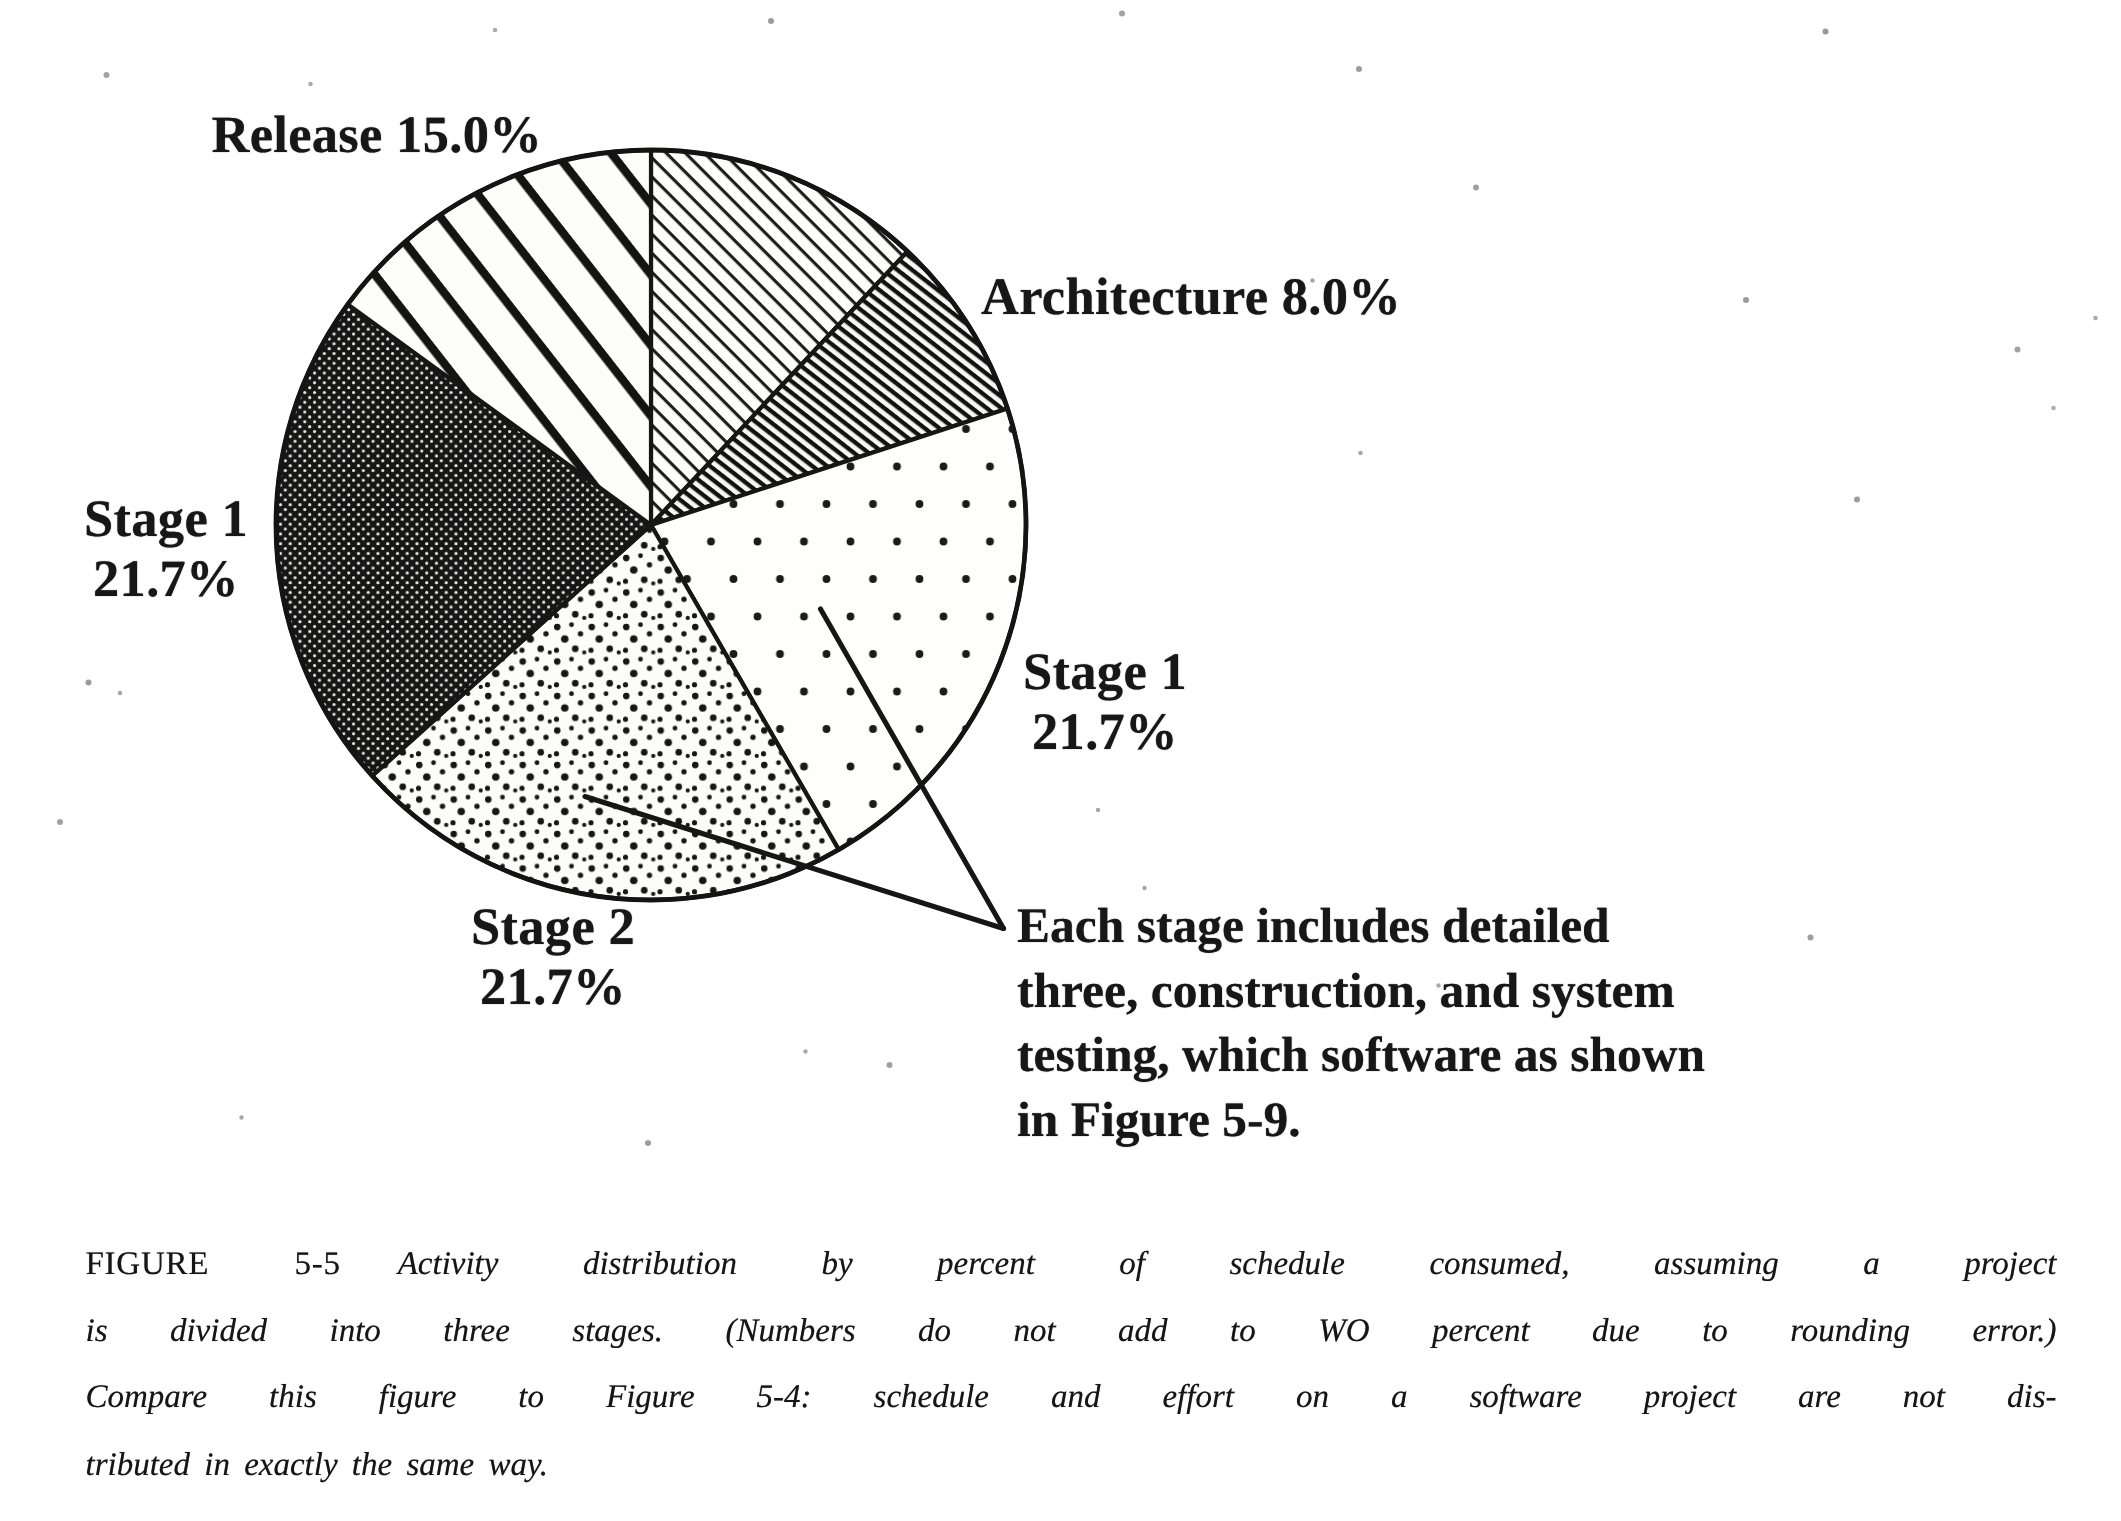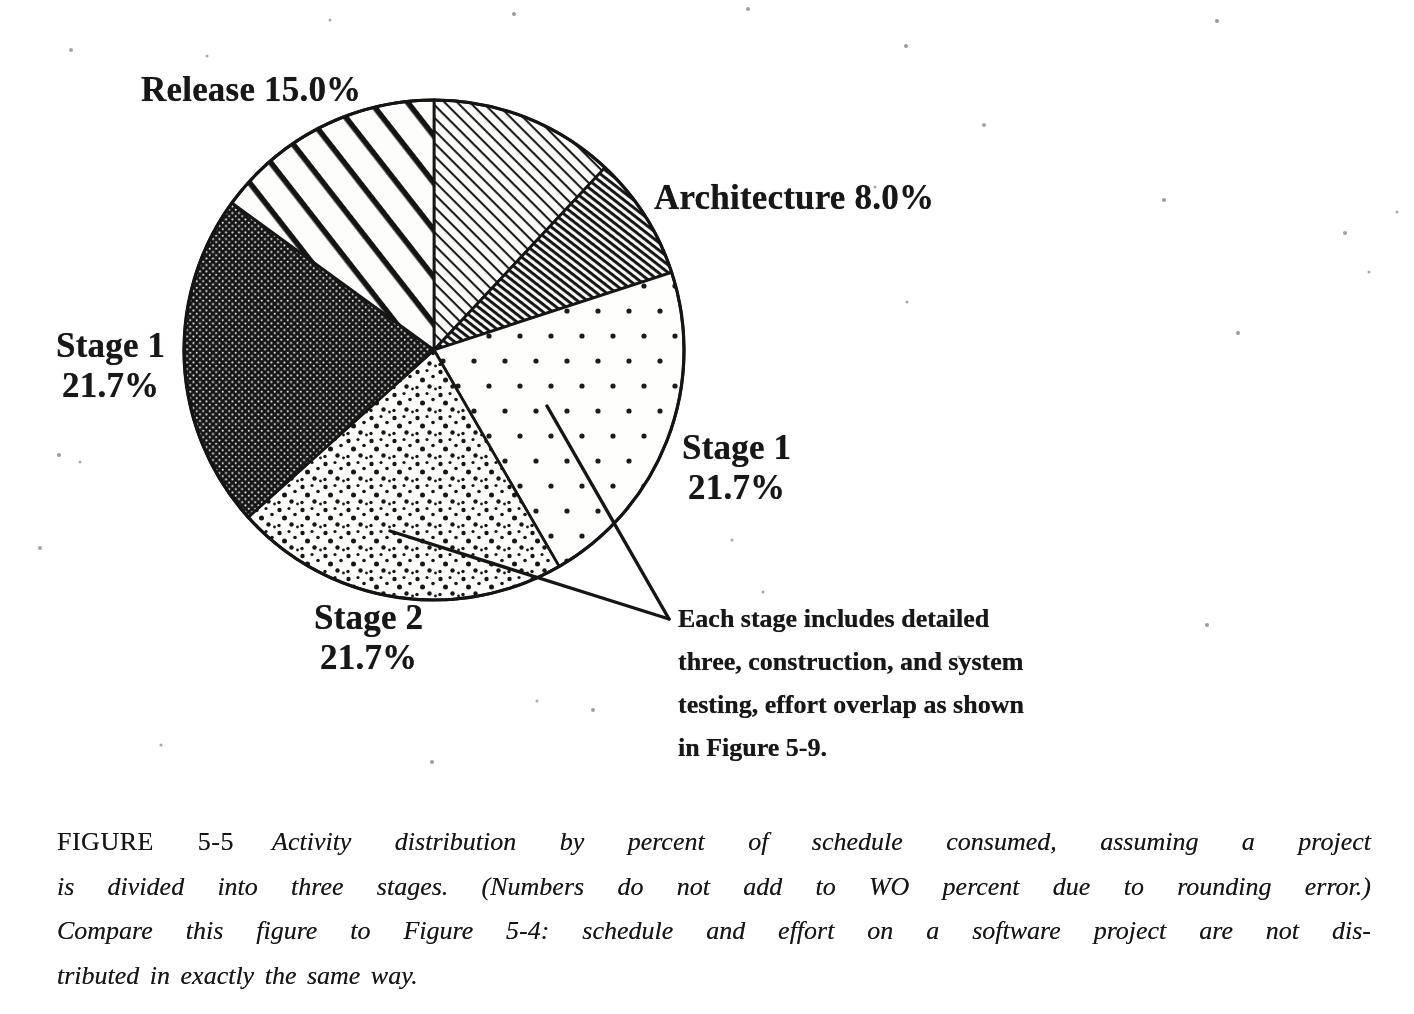--- a/index.html
+++ b/index.html
@@ -32,32 +32,32 @@
   #label-stage3       { left: 56px;  top: 326px; }
   #label-stage1       { left: 682px; top: 428px; }
   #label-stage2       { left: 314px; top: 598px; }
 
   #annotation {
     position: absolute;
     z-index: 2;
     left: 678px; top: 597px;
     width: 580px;
     font-weight: 700;
-    font-size: 26px;
+    font-size: 33px;
     line-height: 43px;
     color: #171717;
     text-shadow: 0 0 0.7px rgba(20,20,20,0.75);
   }
 
   #caption {
     position: absolute;
     z-index: 2;
     left: 57px; top: 820px;
     width: 1314px;
-    font-size: 26px;
+    font-size: 22px;
     line-height: 44.5px;
     color: #151515;
     text-shadow: 0 0 0.5px rgba(20,20,20,0.6);
   }
   .cap-line {
     font-style: italic;
     text-align: justify;
     text-align-last: justify;
     word-spacing: 4px;
   }
@@ -163,21 +163,21 @@
   </div>
 
   <div class="pie-label" id="label-stage2">
     <div>Stage 2</div>
     <div>21.7%</div>
   </div>
 
   <div id="annotation">
     <div>Each stage includes detailed</div>
     <div>three, construction, and system</div>
-    <div>testing, effort overlap as shown</div>
+    <div>testing, which software as shown</div>
     <div>in Figure 5-9.</div>
   </div>
 
   <div id="caption">
     <div class="cap-line">
       <span class="figure-label">FIGURE 5-5</span><span>Activity distribution by percent of schedule consumed, assuming a project</span>
     </div>
     <div class="cap-line">is divided into three stages. (Numbers do not add to WO percent due to rounding error.)</div>
     <div class="cap-line">Compare this figure to Figure 5-4: schedule and effort on a software project are not dis-</div>
     <div class="cap-line last">tributed in exactly the same way.</div>

